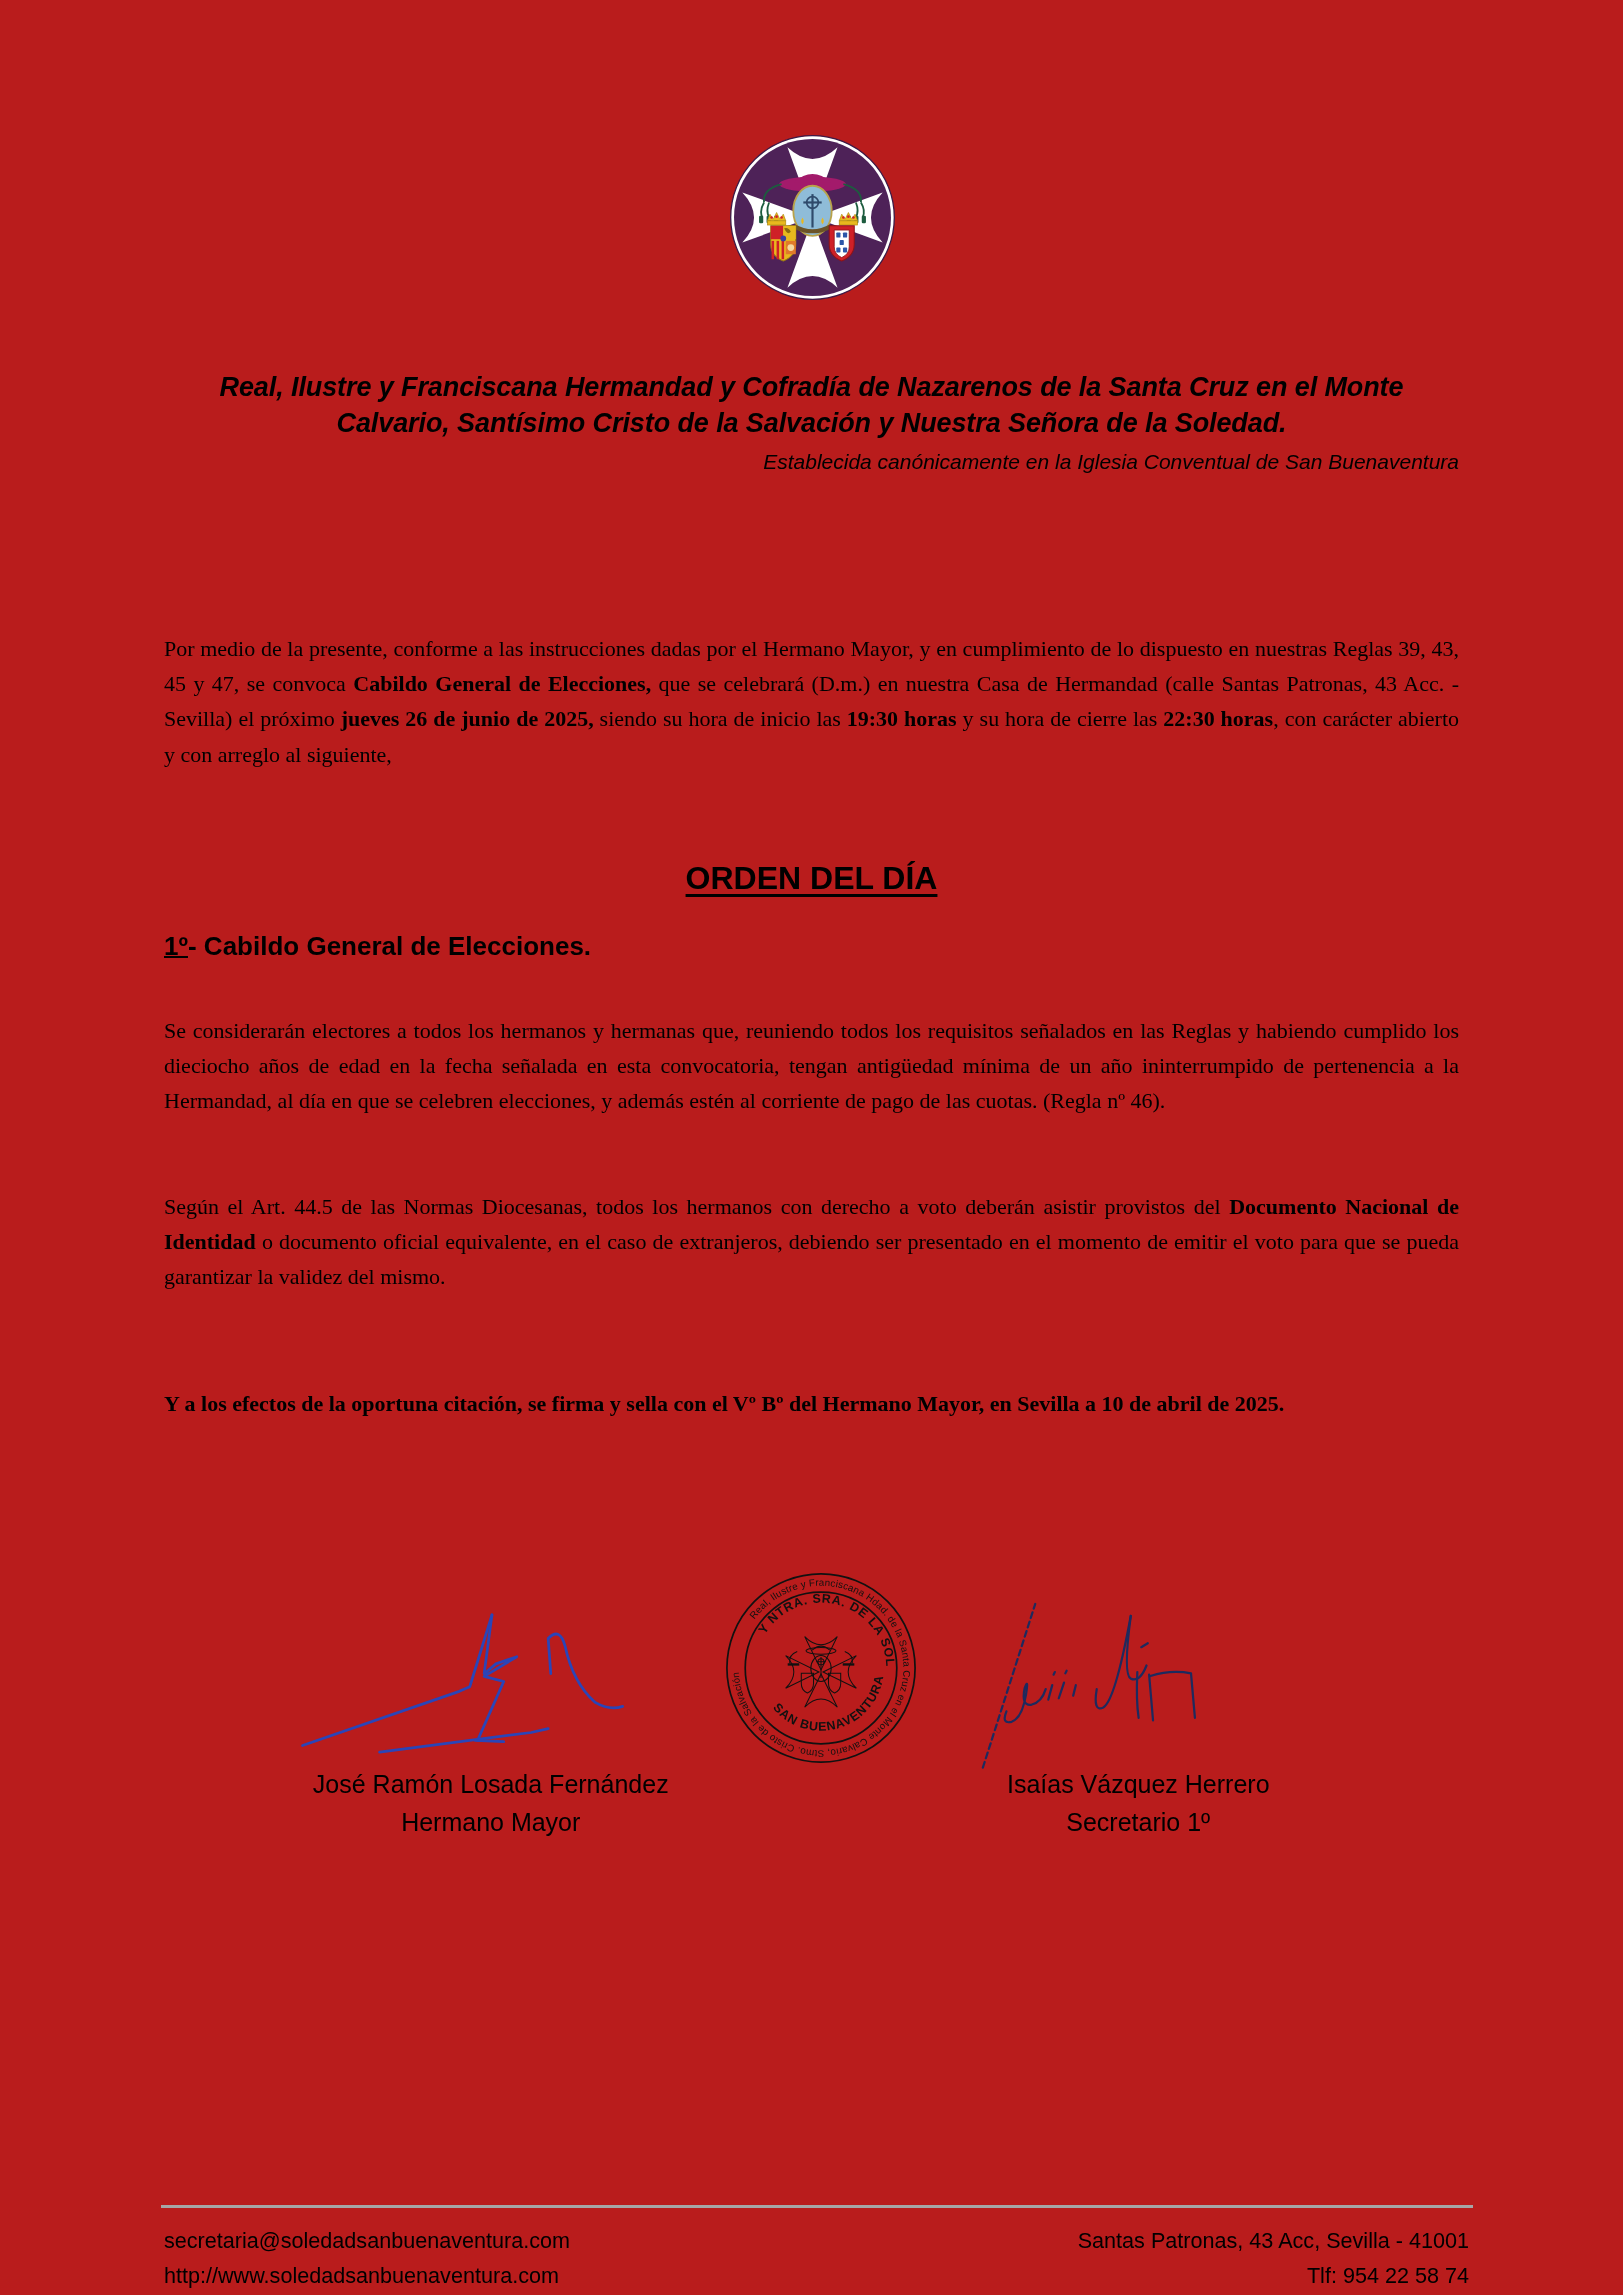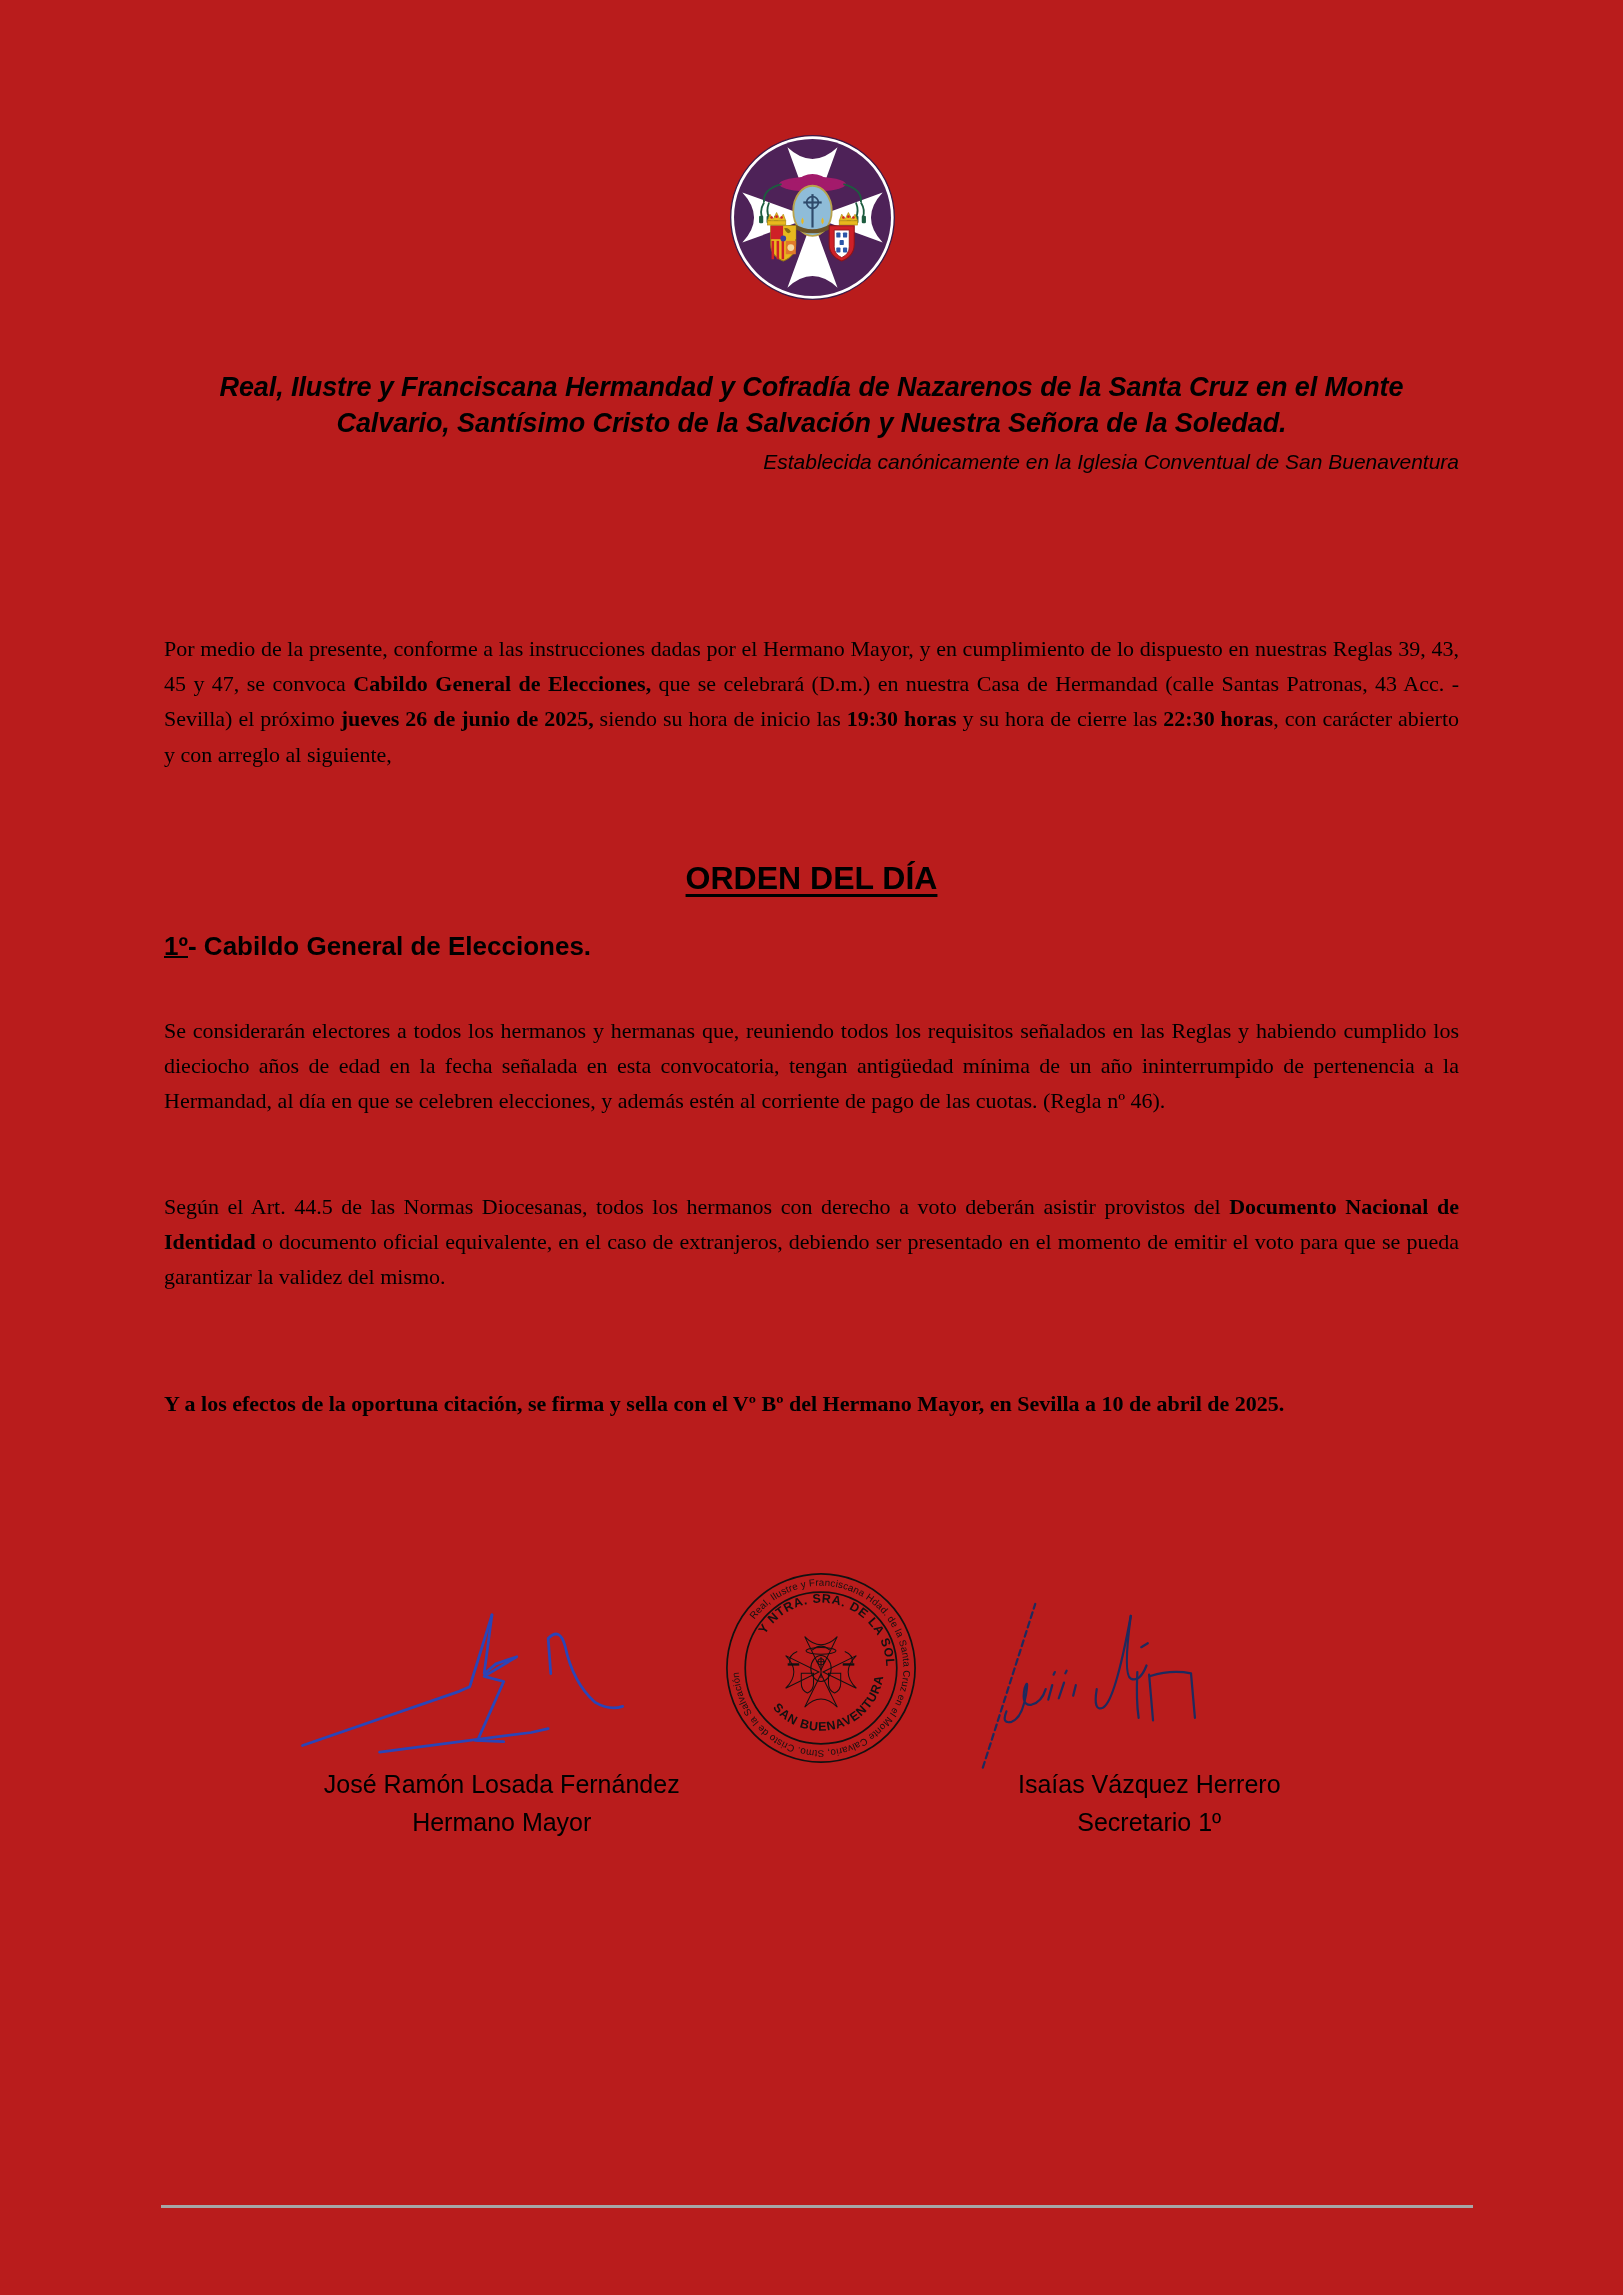--- a/index.html
+++ b/index.html
@@ -94,21 +94,21 @@
     left: 164px;
     top: 1570px;
     width: 1295px;
     height: 340px;
   }
   .sig-svg { position: absolute; }
   .seal-wrap { position: absolute; left: 559px; top: 0px; }
 
   .sign-names {
     position: absolute;
-    left: 14px;
+    left: 3px;
     top: 196px;
     width: 1295px;
     display: flex;
   }
   .sign-col {
     flex: 0 0 50%;
     text-align: center;
     font-size: 25px;
     line-height: 1.50;
   }
@@ -340,15 +340,25 @@
       </div>
       <div class="sign-col">
         <span>Isaías Vázquez Herrero</span>
         <span class="role">Secretario 1º</span>
       </div>
     </div>
   </div>
 
   <div class="footer-rule"></div>
 
+  <div class="footer">
+    <div class="left">
+      <span>secretaria@soledadsanbuenaventura.com</span>
+      <span>http://www.soledadsanbuenaventura.com</span>
+    </div>
+    <div class="right">
+      <span>Santas Patronas, 43 Acc, Sevilla - 41001</span>
+      <span>Tlf: 954 22 58 74</span>
+    </div>
+  </div>
 
 </div>
 
 
 </body></html>

